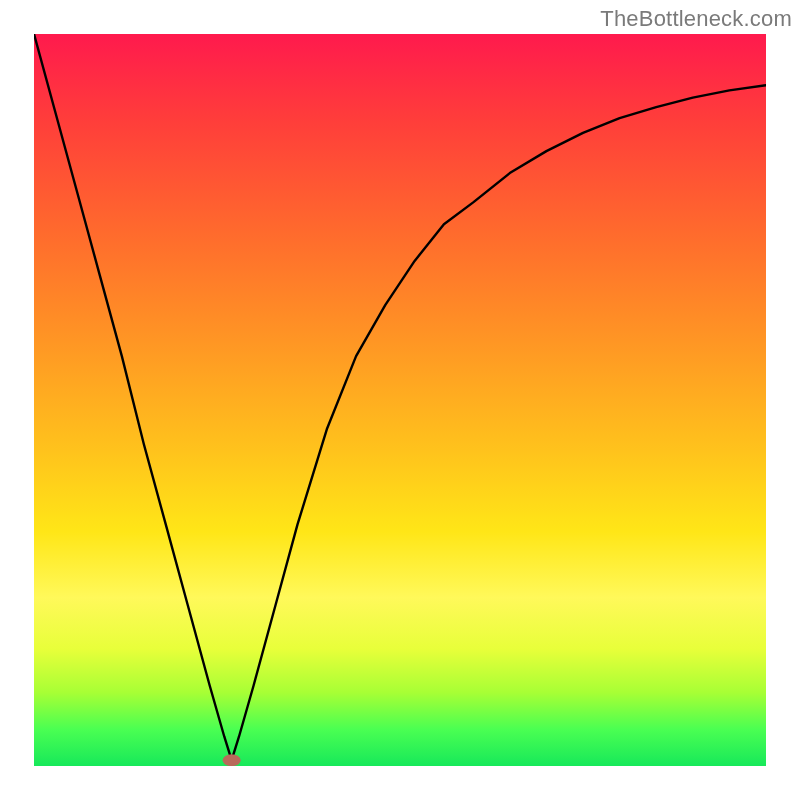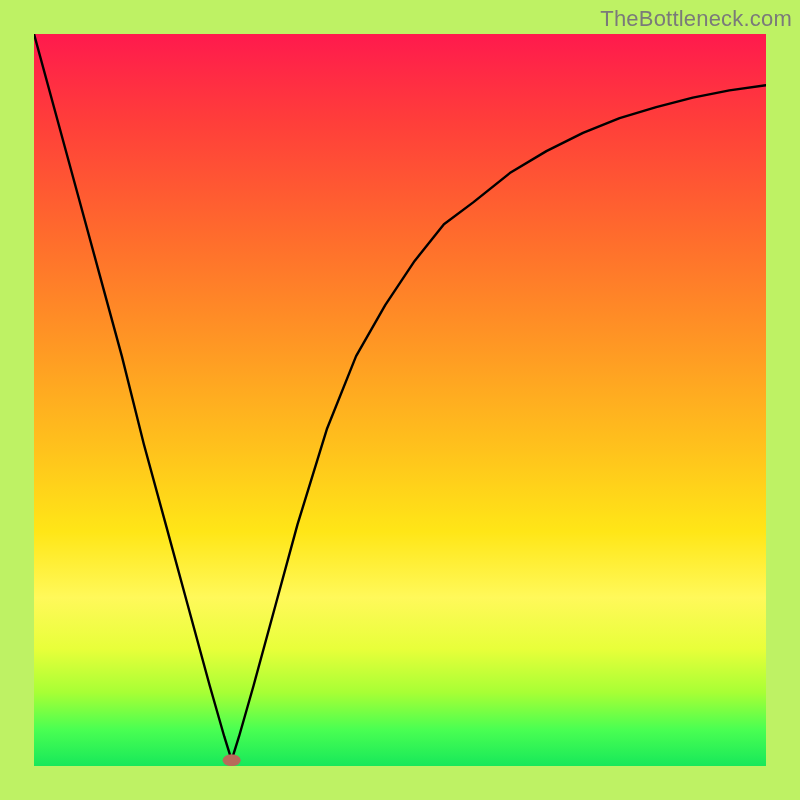--- a/index.html
+++ b/index.html
@@ -10,21 +10,21 @@
     overflow: hidden;
     background: #000;
     font-family: Arial, Helvetica, sans-serif;
   }
   .frame {
     position: absolute;
     top: 0;
     left: 0;
     width: 800px;
     height: 800px;
-    background: #bef264;
+    background: #ffffff;
   }
   .plot-area {
     position: absolute;
     top: 34px;
     left: 34px;
     width: 732px;
     height: 732px;
     overflow: hidden;
   }
   .gradient-bg {

